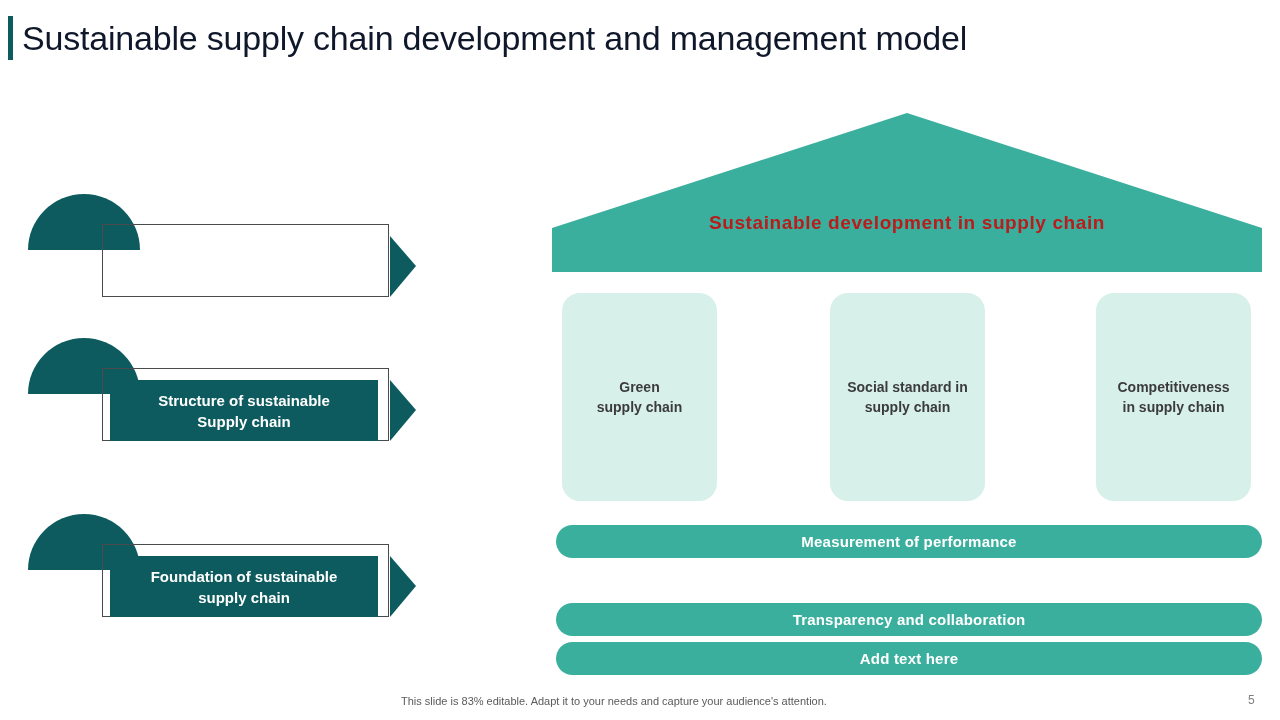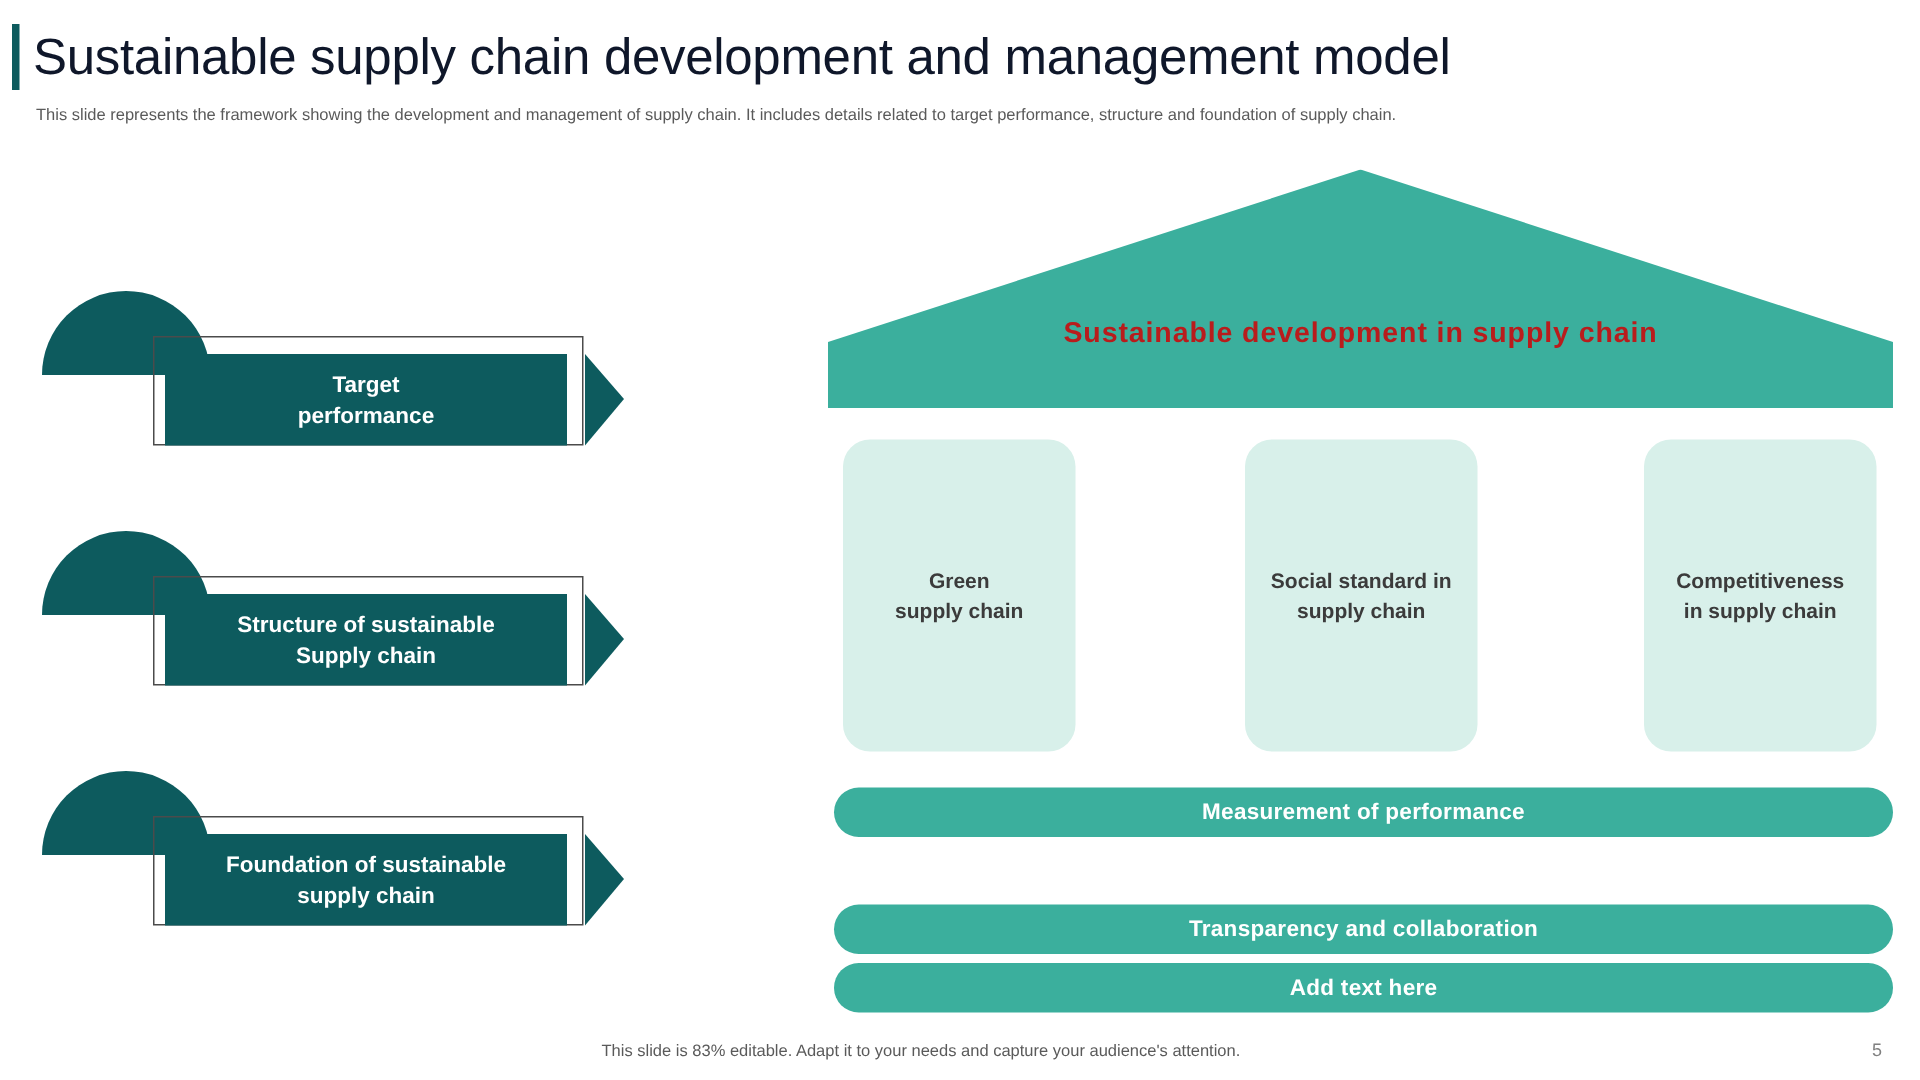--- a/index.html
+++ b/index.html
@@ -205,33 +205,28 @@
     line-height: 16px;
   }
 </style>
 </head>
 <body>
 
 <div id="slide">
 
   <div class="title-accent"></div>
   <div class="slide-title">Sustainable supply chain development and management model</div>
-  <div class="slide-subtitle">This slide represents the framework showing the development and management of supply chain. It includes details related to target performance, structure and foundation of supply chain.</div>
 
   <div class="left-block" style="top:182px;">
     <div class="dome"></div>
     <div class="outline-box"></div>
-    <div class="fill-box">
-      <span class="label">Target
-performance</span>
-    </div>
     <div class="arrow-right"></div>
   </div>
 
-  <div class="left-block" style="top:342px;padding-left:36px;">
+  <div class="left-block" style="top:326px;padding-left:36px;">
     <div class="dome"></div>
     <div class="outline-box"></div>
     <div class="fill-box">
       <span class="label">Structure of sustainable
 Supply chain</span>
     </div>
     <div class="arrow-right"></div>
   </div>
 
   <div class="left-block" style="top:502px;">

